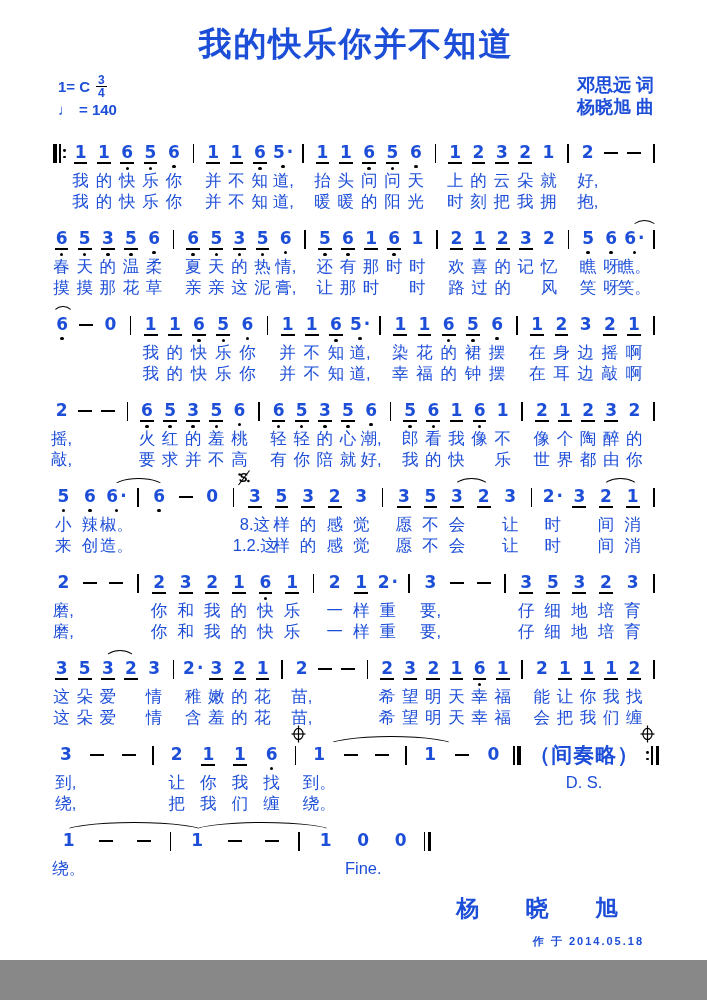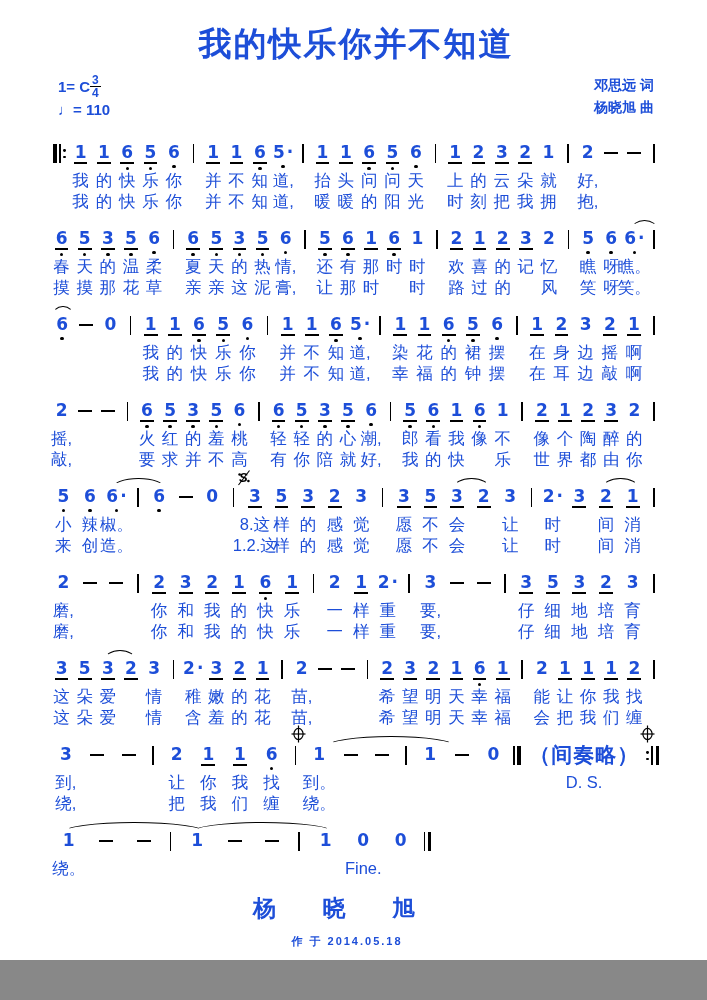--- a/index.html
+++ b/index.html
@@ -7,25 +7,25 @@
     width:707px;height:960px;background:#ffffff;color:#1d4ed8;
     font-family:"Liberation Sans",sans-serif;
     box-sizing:border-box;padding:14px 45px 0 50px;position:relative;overflow:hidden;
   }
   .title{
     text-align:center;font-size:33px;font-weight:900;letter-spacing:2px;
     margin:10px 0 10px 0;line-height:40px;
   }
   .header{display:flex;justify-content:space-between;align-items:flex-start;margin:0 8px 10px 8px;}
   .keyblock{font-size:15px;font-weight:bold;line-height:21px;}
-  .keyline{display:flex;align-items:center;gap:0;}
+  .keyline{display:flex;align-items:center;gap:6px;}
   .frac{display:inline-flex;flex-direction:column;align-items:center;font-size:12px;line-height:12px;font-weight:bold;}
   .frac .top{border-bottom:1.3px solid #000;padding:0 2px;}
   .frac .bot{padding:0 2px;}
-  .credits{font-size:14px;font-weight:bold;text-align:left;line-height:22px;}
+  .credits{font-size:18px;font-weight:bold;text-align:left;line-height:22px;}
   
   .score{margin-top:4px;}
   .line{position:relative;padding-top:13px;margin-bottom:4px;}
   .cells{display:flex;align-items:flex-start;width:100%;}
   .cell{display:flex;flex-direction:column;align-items:center;flex:1 1 0;min-width:10px;}
   .cell.bar{flex:0 0 auto;padding:0 3px;}
   .cell.textcell{flex:0 0 auto;padding:0 4px;}
   .noteArea{height:27px;display:flex;flex-direction:column;align-items:center;justify-content:flex-start;}
   .nrow{display:inline-flex;align-items:flex-start;font-family:"DejaVu Sans",sans-serif;
         font-size:17px;font-weight:bold;line-height:19px;padding:0 1px;}
@@ -38,21 +38,21 @@
   .barline i{display:block;}
   .bl-thin{width:1.6px;background:#000;}
   .bl-thick{width:3.5px;background:#000;}
   .rdots{display:flex;flex-direction:column;justify-content:center;gap:4px;}
   .rdots b{width:2.8px;height:2.8px;border-radius:50%;background:#000;display:block;}
   .noteText{font-size:21px;font-weight:bold;line-height:20px;letter-spacing:1px;white-space:nowrap;}
   .arc{position:absolute;height:9px;border:1.6px solid transparent;border-top-color:#000;
        border-radius:50% 50% 0 0 / 100% 100% 0 0;border-bottom:none;}
   .segno{position:absolute;width:14px;height:18px;}
   .coda{position:absolute;width:15px;height:18px;}
-  .footer{margin-top:14px;text-align:center;padding-right:18px;}
+  .footer{margin-top:14px;text-align:right;padding-right:18px;}
   .signature{font-size:23px;font-weight:900;letter-spacing:20px;margin-right:6px;}
   .compdate{font-size:11px;font-weight:900;letter-spacing:2px;margin-top:10px;}
 </style>
 </head>
 <body>
 
 <div class="page">
 
   <div class="title">我的快乐你并不知道</div>
 
@@ -60,21 +60,21 @@
     <div class="keyblock">
       <div class="keyline">
         <span>1= C</span>
         <span class="frac">
           <span class="top">3</span>
           <span class="bot">4</span>
         </span>
       </div>
       <div class="keyline">
         <span>♩</span>
-        <span>= 110</span>
+        <span>= 140</span>
       </div>
     </div>
     <div class="credits">
       <div>邓思远 词</div>
       <div>杨晓旭 曲</div>
     </div>
   </div>
 
   <div class="score">
       <div class="line">

